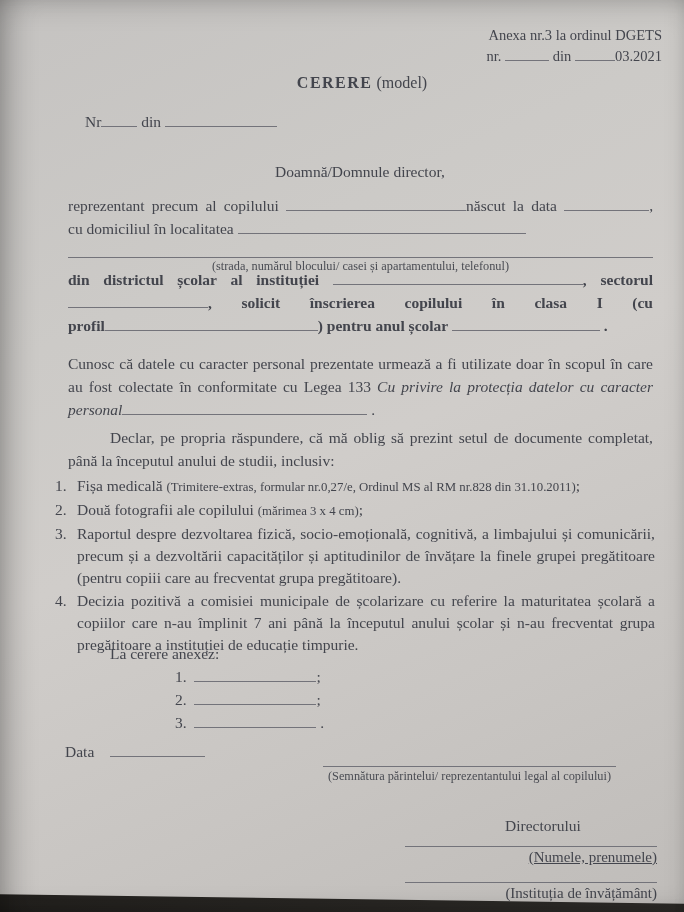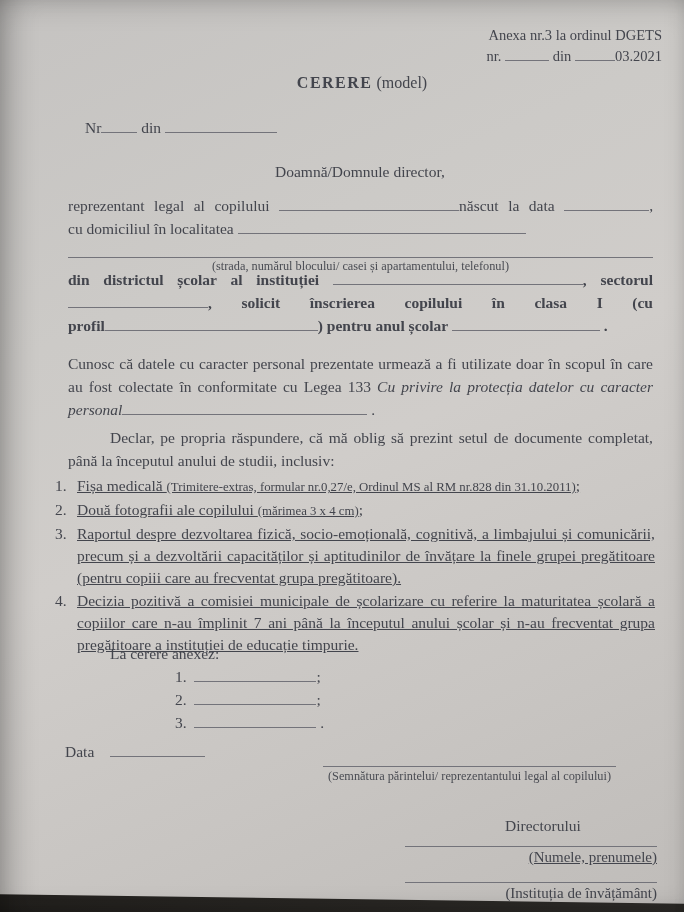--- a/index.html
+++ b/index.html
@@ -24,45 +24,45 @@
   .sec{position:absolute;}
   .body-text{font-size:15.5px;line-height:23px;}
   .bl{display:inline-block;border-bottom:1px solid #73737a;height:14px;vertical-align:baseline;}
   .jline{text-align:justify;text-align-last:justify;text-justify:inter-word;white-space:nowrap;}
   .hint{font-size:12.3px;color:#4a4c53;}
   .small-detail{font-size:12.8px;}
   .italic{font-style:italic;}
   .rule{border-bottom:1px solid #73737a;}
   .doc-item{display:flex;margin-bottom:1px;}
   .doc-num{width:22px;flex:none;}
-  .doc-body{flex:1;text-align:justify;text-decoration:underline;}
+  .doc-body{flex:1;text-align:justify;}
 </style>
 </head>
 <body>
 
 <div class="photo">
 
   <div class="sec" style="top:25px;right:22px;text-align:right;font-size:14.5px;line-height:21px;">
     <div>Anexa nr.3 la ordinul DGETS</div>
     <div><span>nr.</span> <span class="bl" style="width:44px;"></span> <span>din</span> <span class="bl" style="width:40px;"></span><span>03.2021</span></div>
   </div>
 
   <div class="sec" style="top:74px;left:0;right:0;text-align:center;text-indent:40px;font-size:16px;">
     <span style="font-weight:bold;letter-spacing:1.5px;">CERERE</span>
     <span>(model)</span>
   </div>
 
-  <div class="sec body-text" style="top:116px;left:85px;">
+  <div class="sec body-text" style="top:110px;left:85px;">
     <span>Nr</span><span class="bl" style="width:36px;"></span> <span>din</span> <span class="bl" style="width:112px;"></span>
   </div>
 
   <div class="sec body-text" style="top:160px;left:275px;">Doamnă/Domnule director,</div>
 
   <div class="sec body-text" style="top:194px;left:68px;width:585px;">
-    <div class="jline"><span>reprezentant legal al copilului</span> <span class="bl" style="width:180px;"></span><span>născut la data</span> <span class="bl" style="width:85px;"></span><span>,</span></div>
+    <div class="jline"><span>reprezentant precum al copilului</span> <span class="bl" style="width:180px;"></span><span>născut la data</span> <span class="bl" style="width:85px;"></span><span>,</span></div>
     <div><span>cu domiciliul în localitatea</span> <span class="bl" style="width:288px;"></span></div>
     <div class="rule" style="height:17px;"></div>
     <div class="hint" style="text-align:center;line-height:17px;">(strada, numărul blocului/ casei și apartamentului, telefonul)</div>
   </div>
 
   <div class="sec body-text" style="top:268px;left:68px;width:585px;font-weight:bold;">
     <div class="jline"><span>din districtul școlar al instituției</span> <span class="bl" style="width:250px;"></span><span>, sectorul</span></div>
     <div class="jline"><span class="bl" style="width:140px;"></span><span>, solicit înscrierea copilului în clasa I (cu</span></div>
     <div><span>profil</span><span class="bl" style="width:213px;"></span><span>) pentru anul școlar</span> <span class="bl" style="width:148px;"></span> <span>.</span></div>
   </div>

